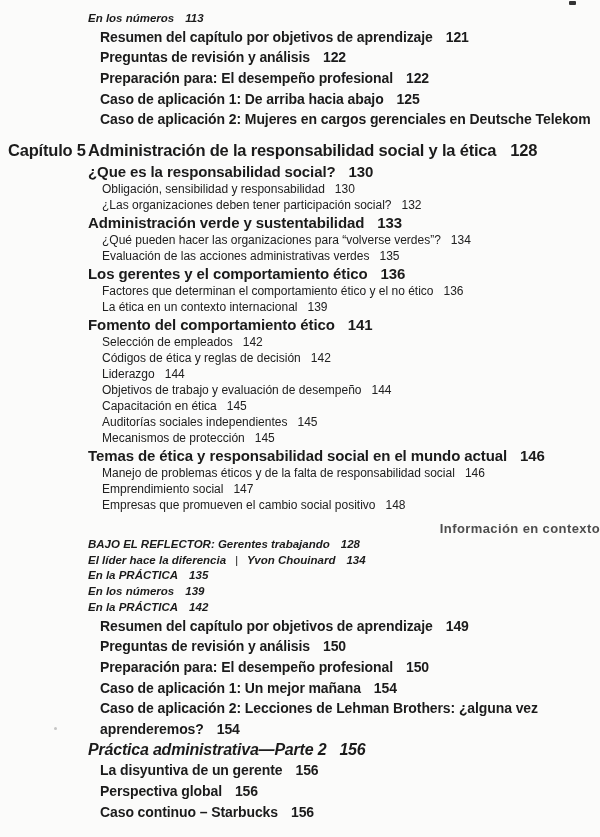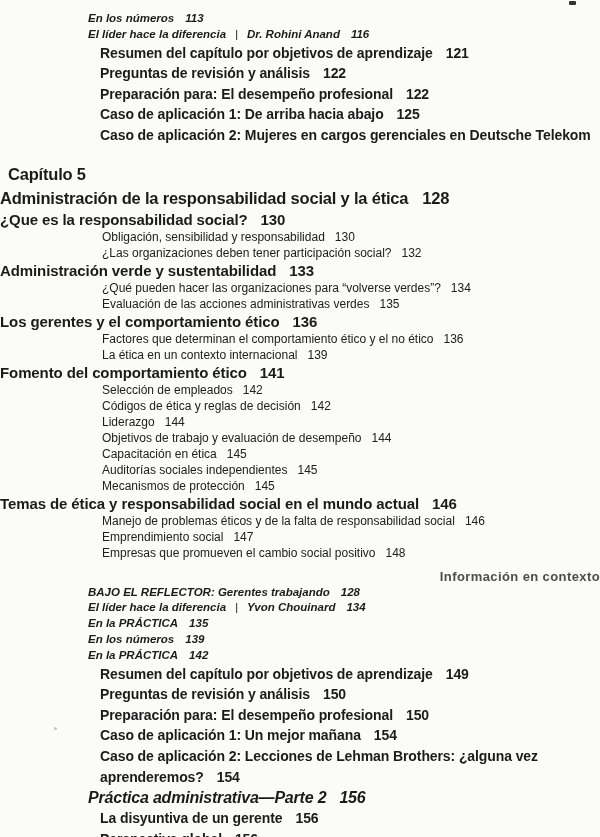--- a/index.html
+++ b/index.html
@@ -15,46 +15,45 @@
   .row{white-space:nowrap;}
   .pg{margin-left:13px;}
 
   .r-feat{padding-left:88px;font:italic 700 11.5px/15.8px "Liberation Sans",sans-serif;}
   .r-feat .pg{margin-left:11px;}
   .sep{display:inline-block;margin:0 9px;font-weight:400;}
 
   .r-bold{padding-left:88px;font:700 14px/20.6px "Liberation Sans",sans-serif;letter-spacing:-0.1px;margin-left:12px;}
   .r-bold.wrap{white-space:normal;max-width:470px;}
 
-  .r-chapter{display:flex;margin-top:16px;font:700 16.5px/24px "Liberation Sans",sans-serif;letter-spacing:-0.2px;flex-direction:column;}
+  .r-chapter{display:flex;margin-top:8px;font:700 16.5px/24px "Liberation Sans",sans-serif;letter-spacing:-0.2px;}
   .ch-label{width:88px;padding-left:8px;box-sizing:border-box;flex:none;}
   .r-chapter .pg{margin-left:14px;}
 
-  .r-section{font:700 15px/19px "Liberation Sans",sans-serif;letter-spacing:-0.1px;}
+  .r-section{padding-left:88px;font:700 15px/19px "Liberation Sans",sans-serif;letter-spacing:-0.1px;}
 
   .r-sub{padding-left:102px;font:400 12px/16px "Liberation Sans",sans-serif;color:#202020;}
   .r-sub .pg{margin-left:10px;}
 
   .r-context{padding-left:88px;margin-top:8px;font:700 13px/16px "Liberation Sans",sans-serif;color:#4d4d4d;letter-spacing:0.4px;text-align:right;}
 
   .r-practice{padding-left:88px;font:italic 700 16px/21px "Liberation Sans",sans-serif;letter-spacing:-0.2px;}
 
   .artifact{position:absolute;background:#333;}
   .dot1{left:569px;top:1px;width:7px;height:4px;border-radius:1px;}
   .dot2{left:54px;top:727px;width:3px;height:3px;border-radius:50%;background:#999;opacity:.55;}
 </style>
 </head>
 <body>
 
 <div class="page">
   <div class="artifact dot1"></div>
   <div class="artifact dot2"></div>
   <div class="toc" id="toc-list">
       <div class="row r-feat"><span>En los números</span><span class="pg">113</span></div>
-      <div class="row r-feat"><span>El líder hace la diferencia</span><span class="sep">|</span><span>Dr. Rohini Anand</span><span class="pg">116</span></div>
       <div class="row r-bold"><span>Resumen del capítulo por objetivos de aprendizaje</span><span class="pg">121</span></div>
       <div class="row r-bold"><span>Preguntas de revisión y análisis</span><span class="pg">122</span></div>
       <div class="row r-bold"><span>Preparación para: El desempeño profesional</span><span class="pg">122</span></div>
       <div class="row r-bold"><span>Caso de aplicación 1: De arriba hacia abajo</span><span class="pg">125</span></div>
       <div class="row r-bold"><span>Caso de aplicación 2: Mujeres en cargos gerenciales en Deutsche Telekom</span><span class="pg">126</span></div>
       <div class="row r-chapter">
         <span class="ch-label">Capítulo 5</span>
         <span><span>Administración de la responsabilidad social y la ética</span><span class="pg">128</span></span>
       </div>
       <div class="row r-section"><span>¿Que es la responsabilidad social?</span><span class="pg">130</span></div>

